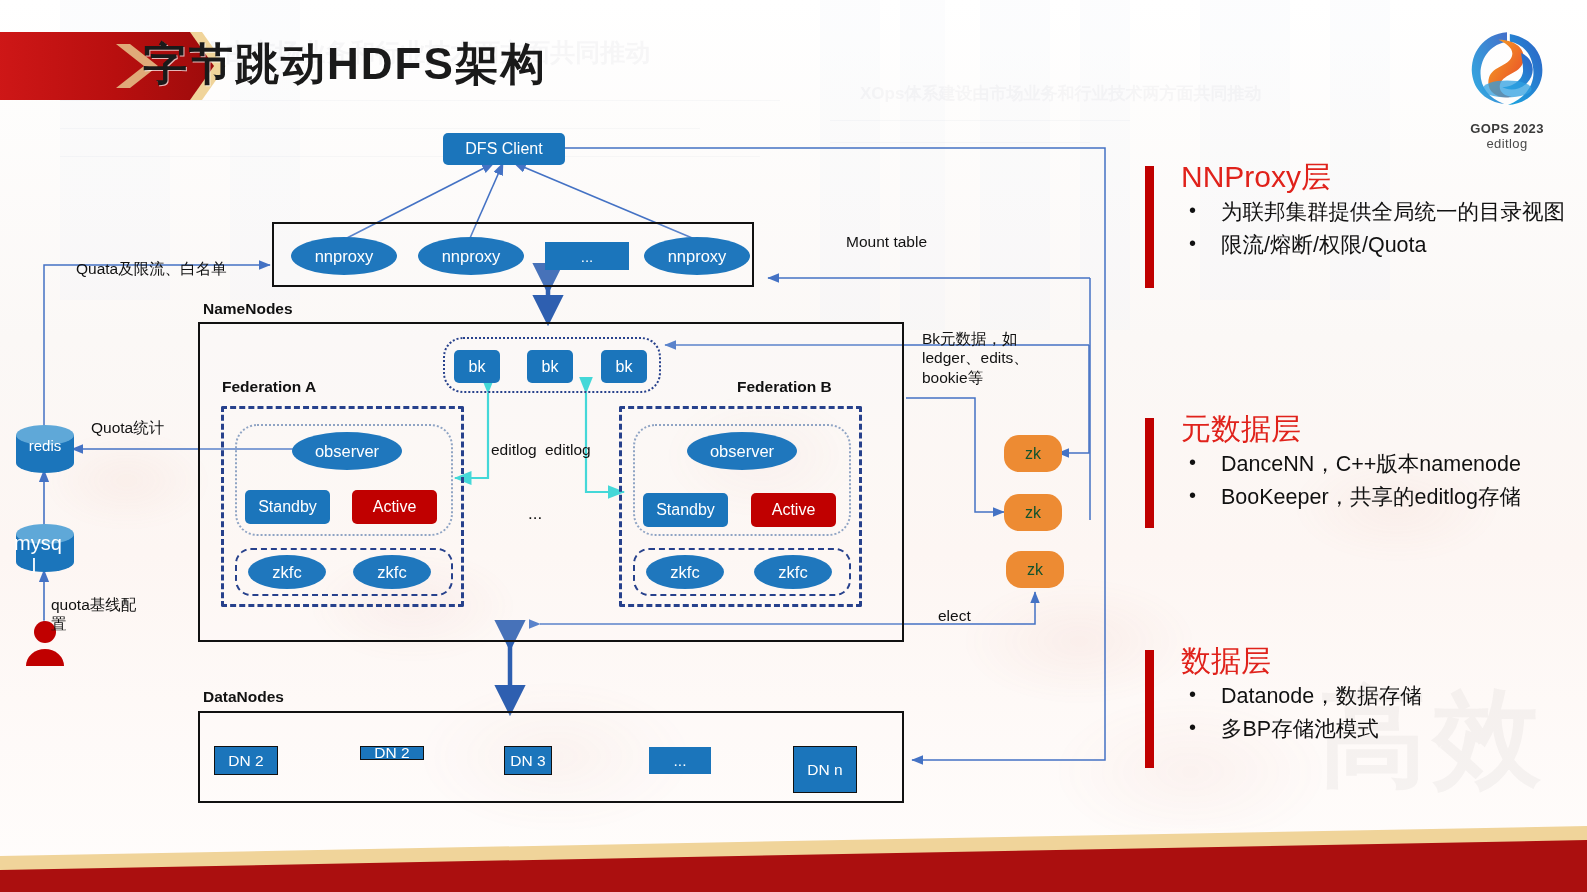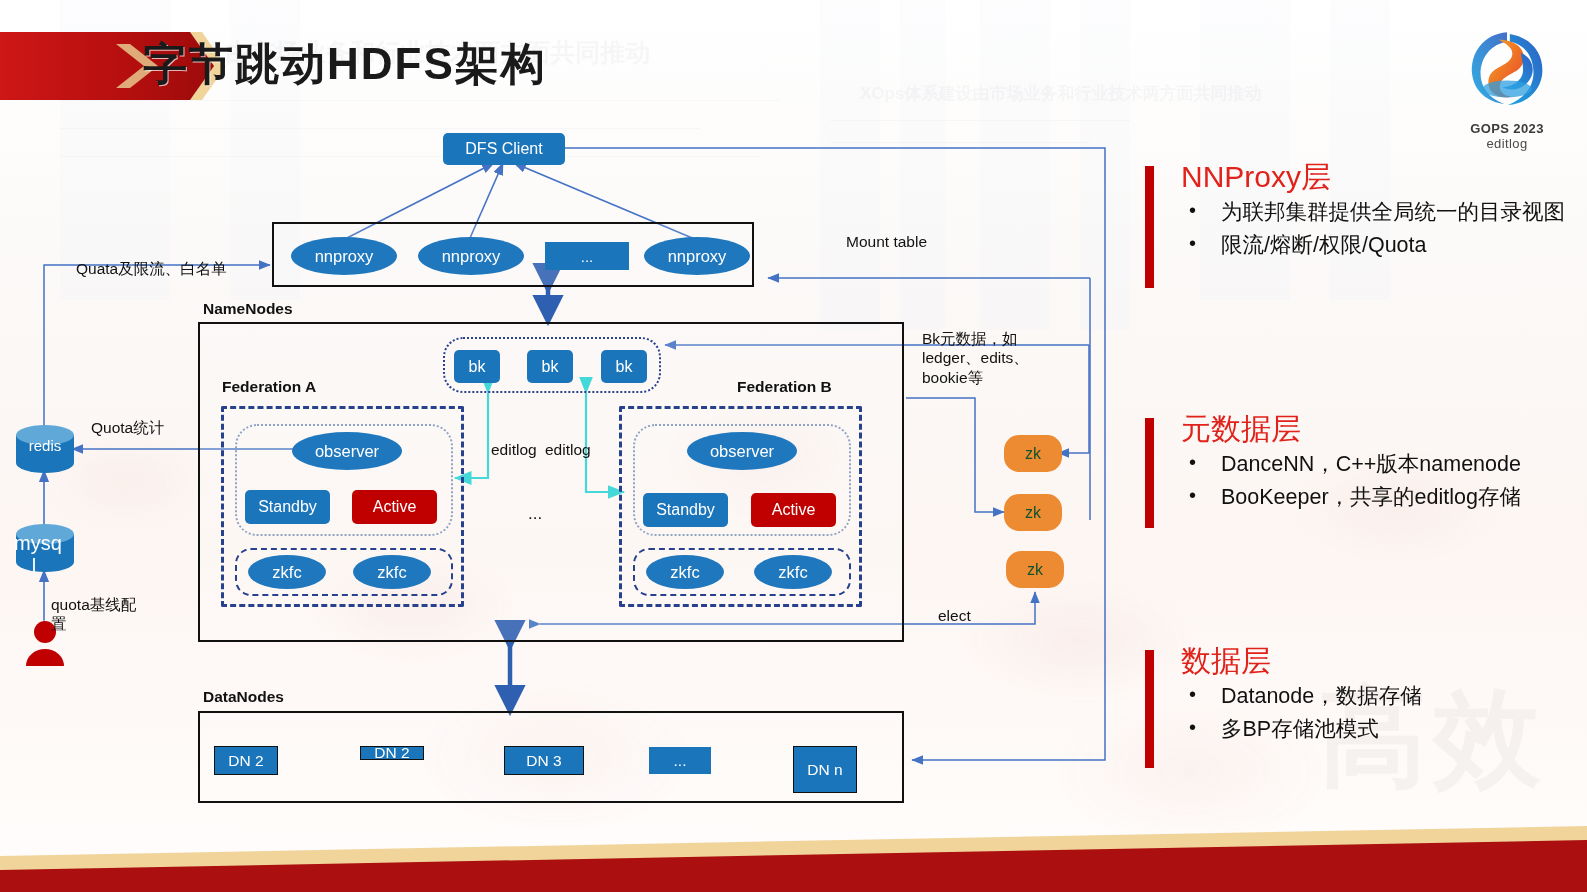--- a/index.html
+++ b/index.html
@@ -268,21 +268,21 @@
     </div>
 
   <div class="lbl-bold" style="left:203px;top:688px;">DataNodes</div>
   <div class="box-black" style="left:198px;top:711px;width:706px;height:92px;"></div>
   <div class="node dn" style="left:214px;top:746px;width:64px;height:29px;">
     <span>DN 2</span>
     </div>
   <div class="node dn" style="left:360px;top:746px;width:64px;height:14px;">
     <span>DN 2</span>
     </div>
-  <div class="node dn" style="left:504px;top:746px;width:80px;height:29px;">
+  <div class="node dn" style="left:504px;top:746px;width:48px;height:29px;">
     <span>DN 3</span>
     </div>
   <div class="node dn dn-dots" style="left:649px;top:747px;width:62px;height:27px;">
     <span>...</span>
     </div>
   <div class="node dn" style="left:793px;top:746px;width:64px;height:47px;">
     <span>DN n</span>
     </div>
 
   <div class="cyl" style="left:14px;top:425px;">

